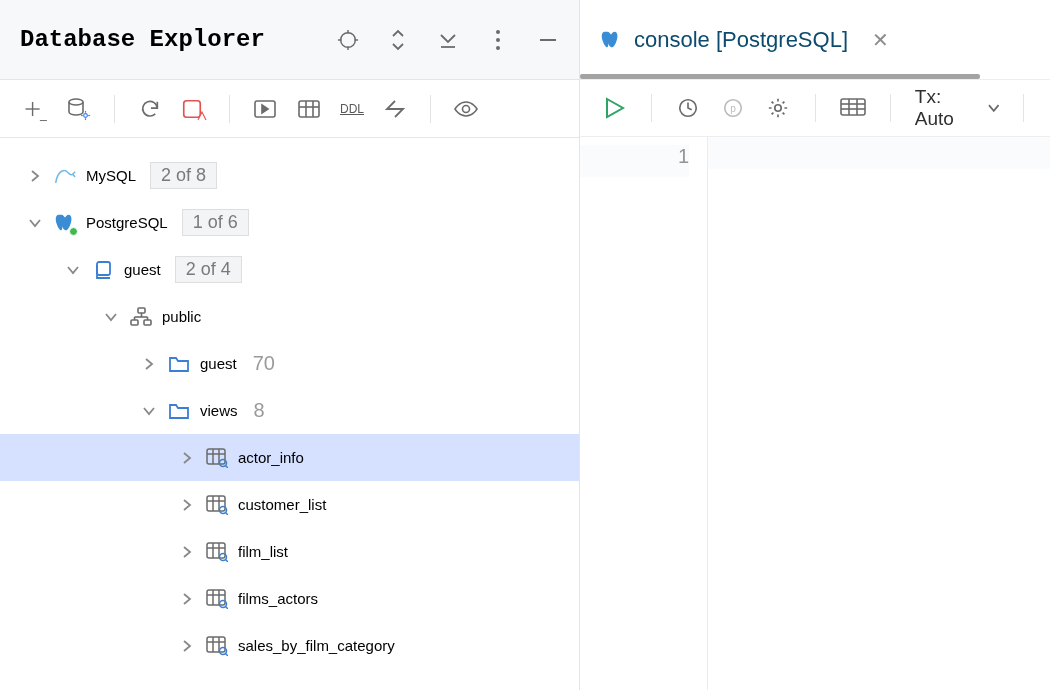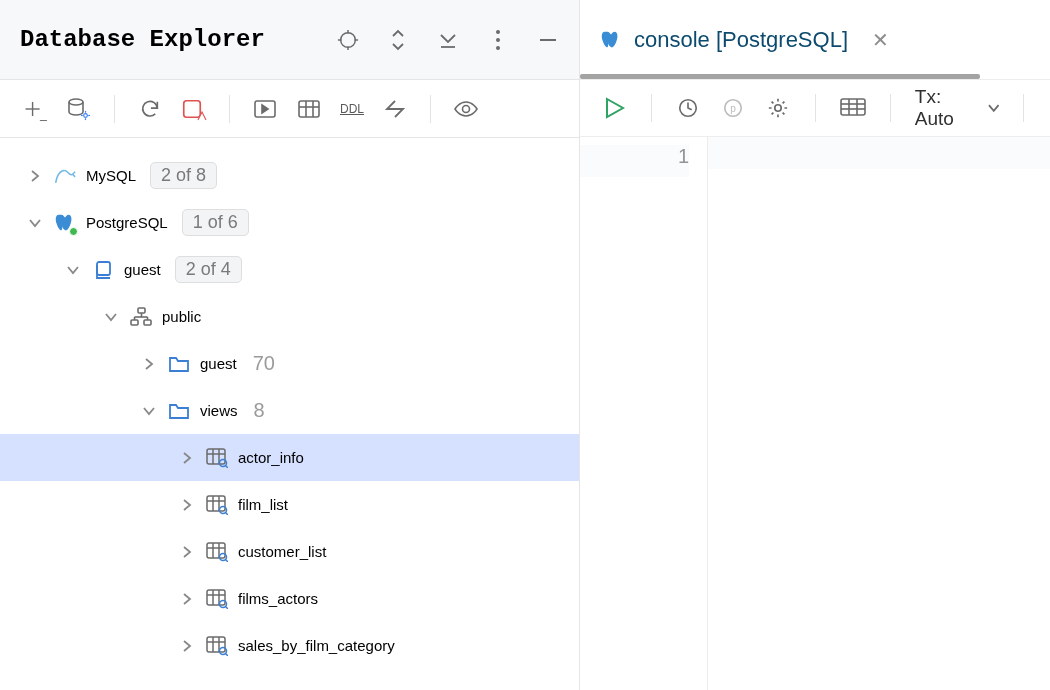--- a/index.html
+++ b/index.html
@@ -126,21 +126,21 @@
 }
 .node-label {
   font-size: 15px;
   color: #000;
 }
 .badge {
   font-size: 18px;
   color: #7a7a7a;
   background: #f3f4f6;
   border: 1px solid #dedede;
-  border-radius: 5px;
+  border-radius: 0;
   padding: 2px 10px;
   margin-left: 4px;
 }
 .count {
   font-size: 20px;
   color: #9a9a9a;
   margin-left: 6px;
 }
 
 
@@ -452,40 +452,40 @@
       <div class="node-icon">
         <svg width="22" height="20" viewBox="0 0 22 20" fill="none" stroke="#6b6b6b" stroke-width="1.5">
             <rect x="1" y="1" width="18" height="15" rx="2"></rect>
             <line x1="1" y1="6" x2="19" y2="6"></line>
             <line x1="7" y1="1" x2="7" y2="16"></line>
             <line x1="13" y1="1" x2="13" y2="16"></line>
             <circle cx="17" cy="15" r="3.5" stroke="#3b7fd4"></circle>
             <line x1="19.5" y1="17.5" x2="22" y2="20" stroke="#3b7fd4"></line>
           </svg>
       </div>
-      <div class="node-label">film_list</div>
+      <div class="node-label">customer_list</div>
     </div>
 
     <div class="tree-row" style="padding-left:178px">
       <div class="chevron">
         <svg width="12" height="12" viewBox="0 0 12 12" fill="none" stroke="#888" stroke-width="1.8">
             <polyline points="3,1 9,6 3,11"></polyline>
           </svg>
       </div>
       <div class="node-icon">
         <svg width="22" height="20" viewBox="0 0 22 20" fill="none" stroke="#6b6b6b" stroke-width="1.5">
             <rect x="1" y="1" width="18" height="15" rx="2"></rect>
             <line x1="1" y1="6" x2="19" y2="6"></line>
             <line x1="7" y1="1" x2="7" y2="16"></line>
             <line x1="13" y1="1" x2="13" y2="16"></line>
             <circle cx="17" cy="15" r="3.5" stroke="#3b7fd4"></circle>
             <line x1="19.5" y1="17.5" x2="22" y2="20" stroke="#3b7fd4"></line>
           </svg>
       </div>
-      <div class="node-label">customer_list</div>
+      <div class="node-label">film_list</div>
     </div>
 
     <div class="tree-row" style="padding-left:178px">
       <div class="chevron">
         <svg width="12" height="12" viewBox="0 0 12 12" fill="none" stroke="#888" stroke-width="1.8">
             <polyline points="3,1 9,6 3,11"></polyline>
           </svg>
       </div>
       <div class="node-icon">
         <svg width="22" height="20" viewBox="0 0 22 20" fill="none" stroke="#6b6b6b" stroke-width="1.5">

